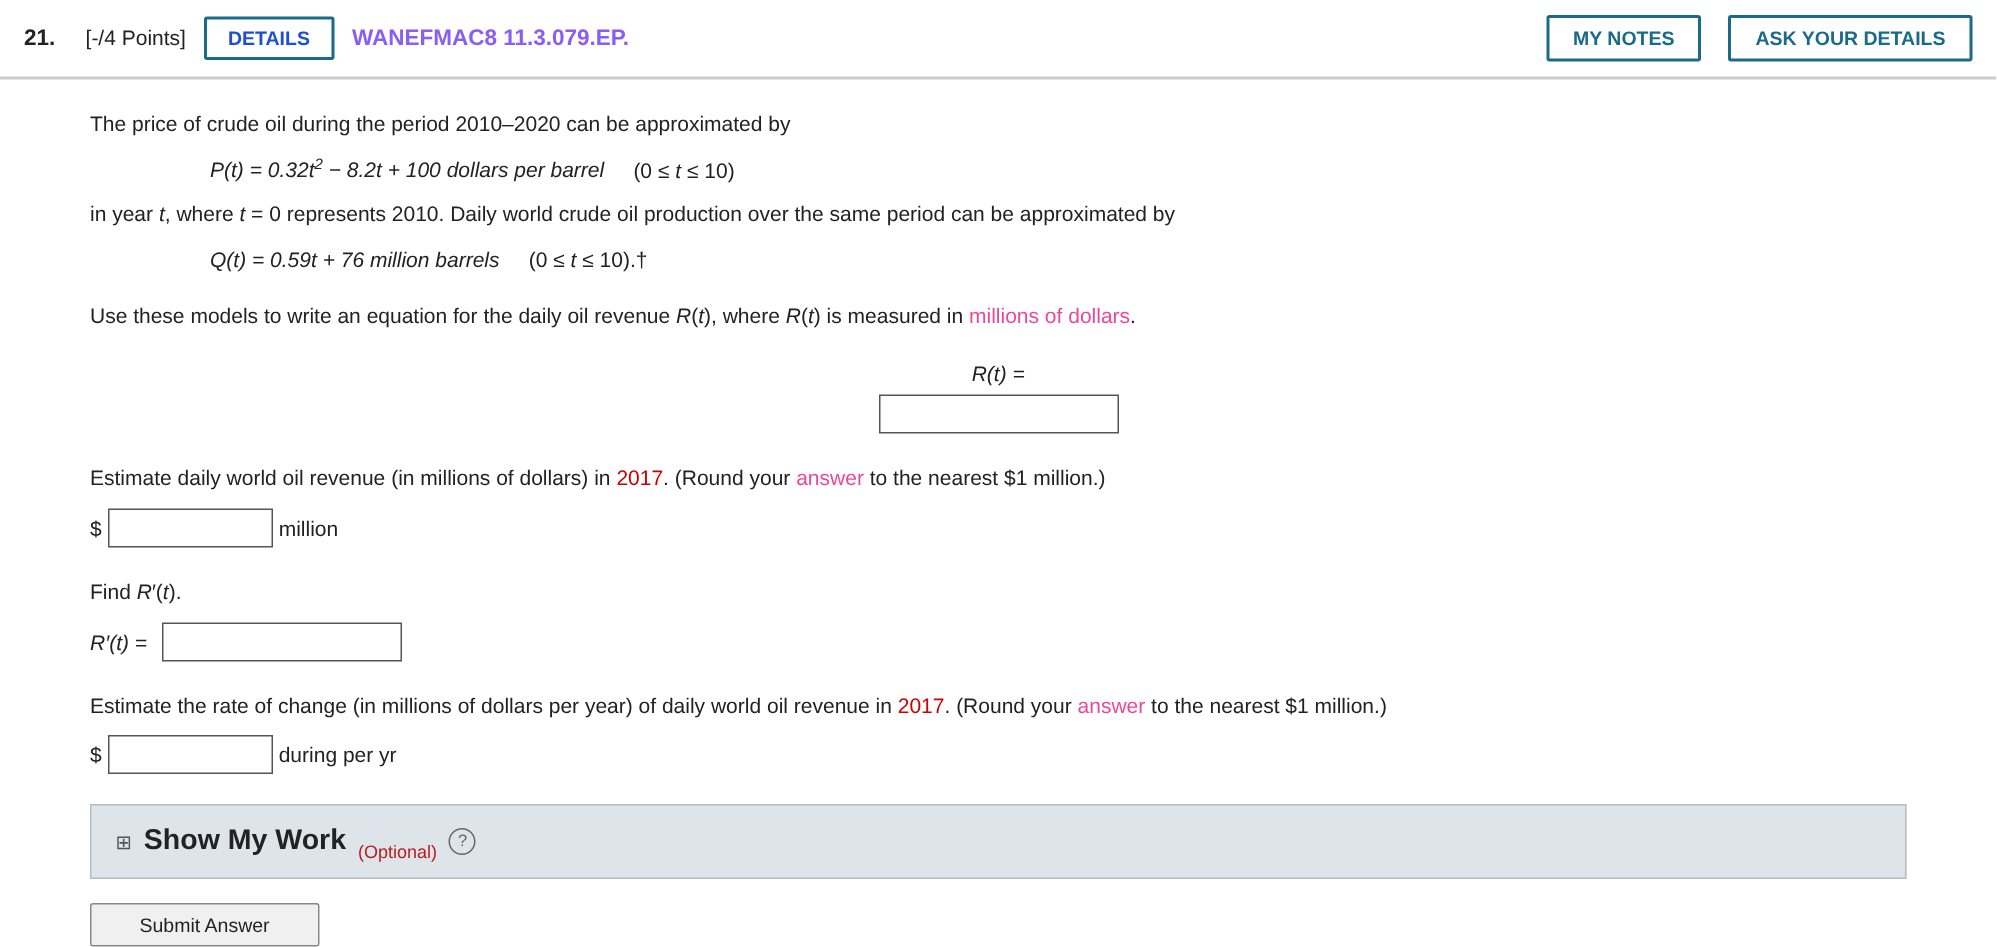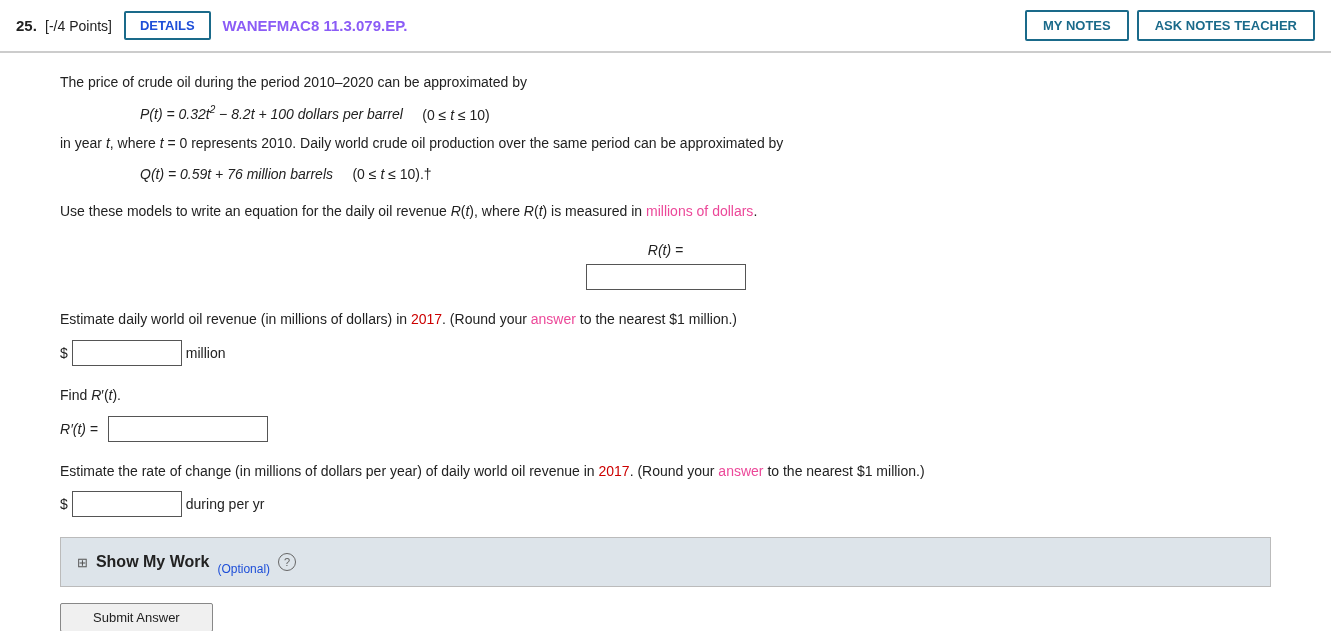--- a/index.html
+++ b/index.html
@@ -37,21 +37,21 @@
       cursor: pointer;
       border-radius: 2px;
     }
     .problem-code {
       font-weight: bold;
       font-size: 15px;
       color: #8b5cf6;
     }
     .header-right {
       display: flex;
-      gap: 8px;
+      gap: 18px;
     }
     .header-btn {
       border: 2px solid #1a6a8a;
       color: #1a6a8a;
       background: #fff;
       padding: 6px 16px;
       font-size: 13px;
       font-weight: bold;
       cursor: pointer;
       border-radius: 2px;
@@ -102,26 +102,26 @@
       align-items: center;
       gap: 8px;
       cursor: pointer;
     }
     .show-work-icon {
       color: #555;
       font-size: 13px;
     }
     .show-work-label {
       font-weight: bold;
-      font-size: 16px;
+      font-size: 19px;
       color: #222;
     }
     .show-work-optional {
       font-size: 12px;
-      color: #1d4ed8;
+      color: #b91c1c;
       margin-top: 14px;
     }
     .help-icon {
       display: inline-flex;
       align-items: center;
       justify-content: center;
       width: 18px;
       height: 18px;
       border-radius: 50%;
       border: 1px solid #666;
@@ -150,29 +150,29 @@
       border-top: 1px solid #ccc;
       margin: 0;
     }
   </style>
 </head>
 <body>
 
 <div class="header">
   <div class="header-left">
     <span class="question-num">
-      <span>25.</span>
-      <span style="font-weight:normal; font-size:14px; margin-left:4px;">[-/4 Points]</span>
+      <span>21.</span>
+      <span style="font-weight:normal; font-size:14px; margin-left:16px;">[-/4 Points]</span>
     </span>
     <button class="details-btn">DETAILS</button>
     <span class="problem-code">WANEFMAC8 11.3.079.EP.</span>
   </div>
   <div class="header-right">
     <button class="header-btn">MY NOTES</button>
-    <button class="header-btn">ASK NOTES TEACHER</button>
+    <button class="header-btn">ASK YOUR DETAILS</button>
   </div>
 </div>
 
 <hr class="divider-line">
 
 <div class="content">
 
   
   <p class="problem-text">The price of crude oil during the period 2010–2020 can be approximated by</p>
 

